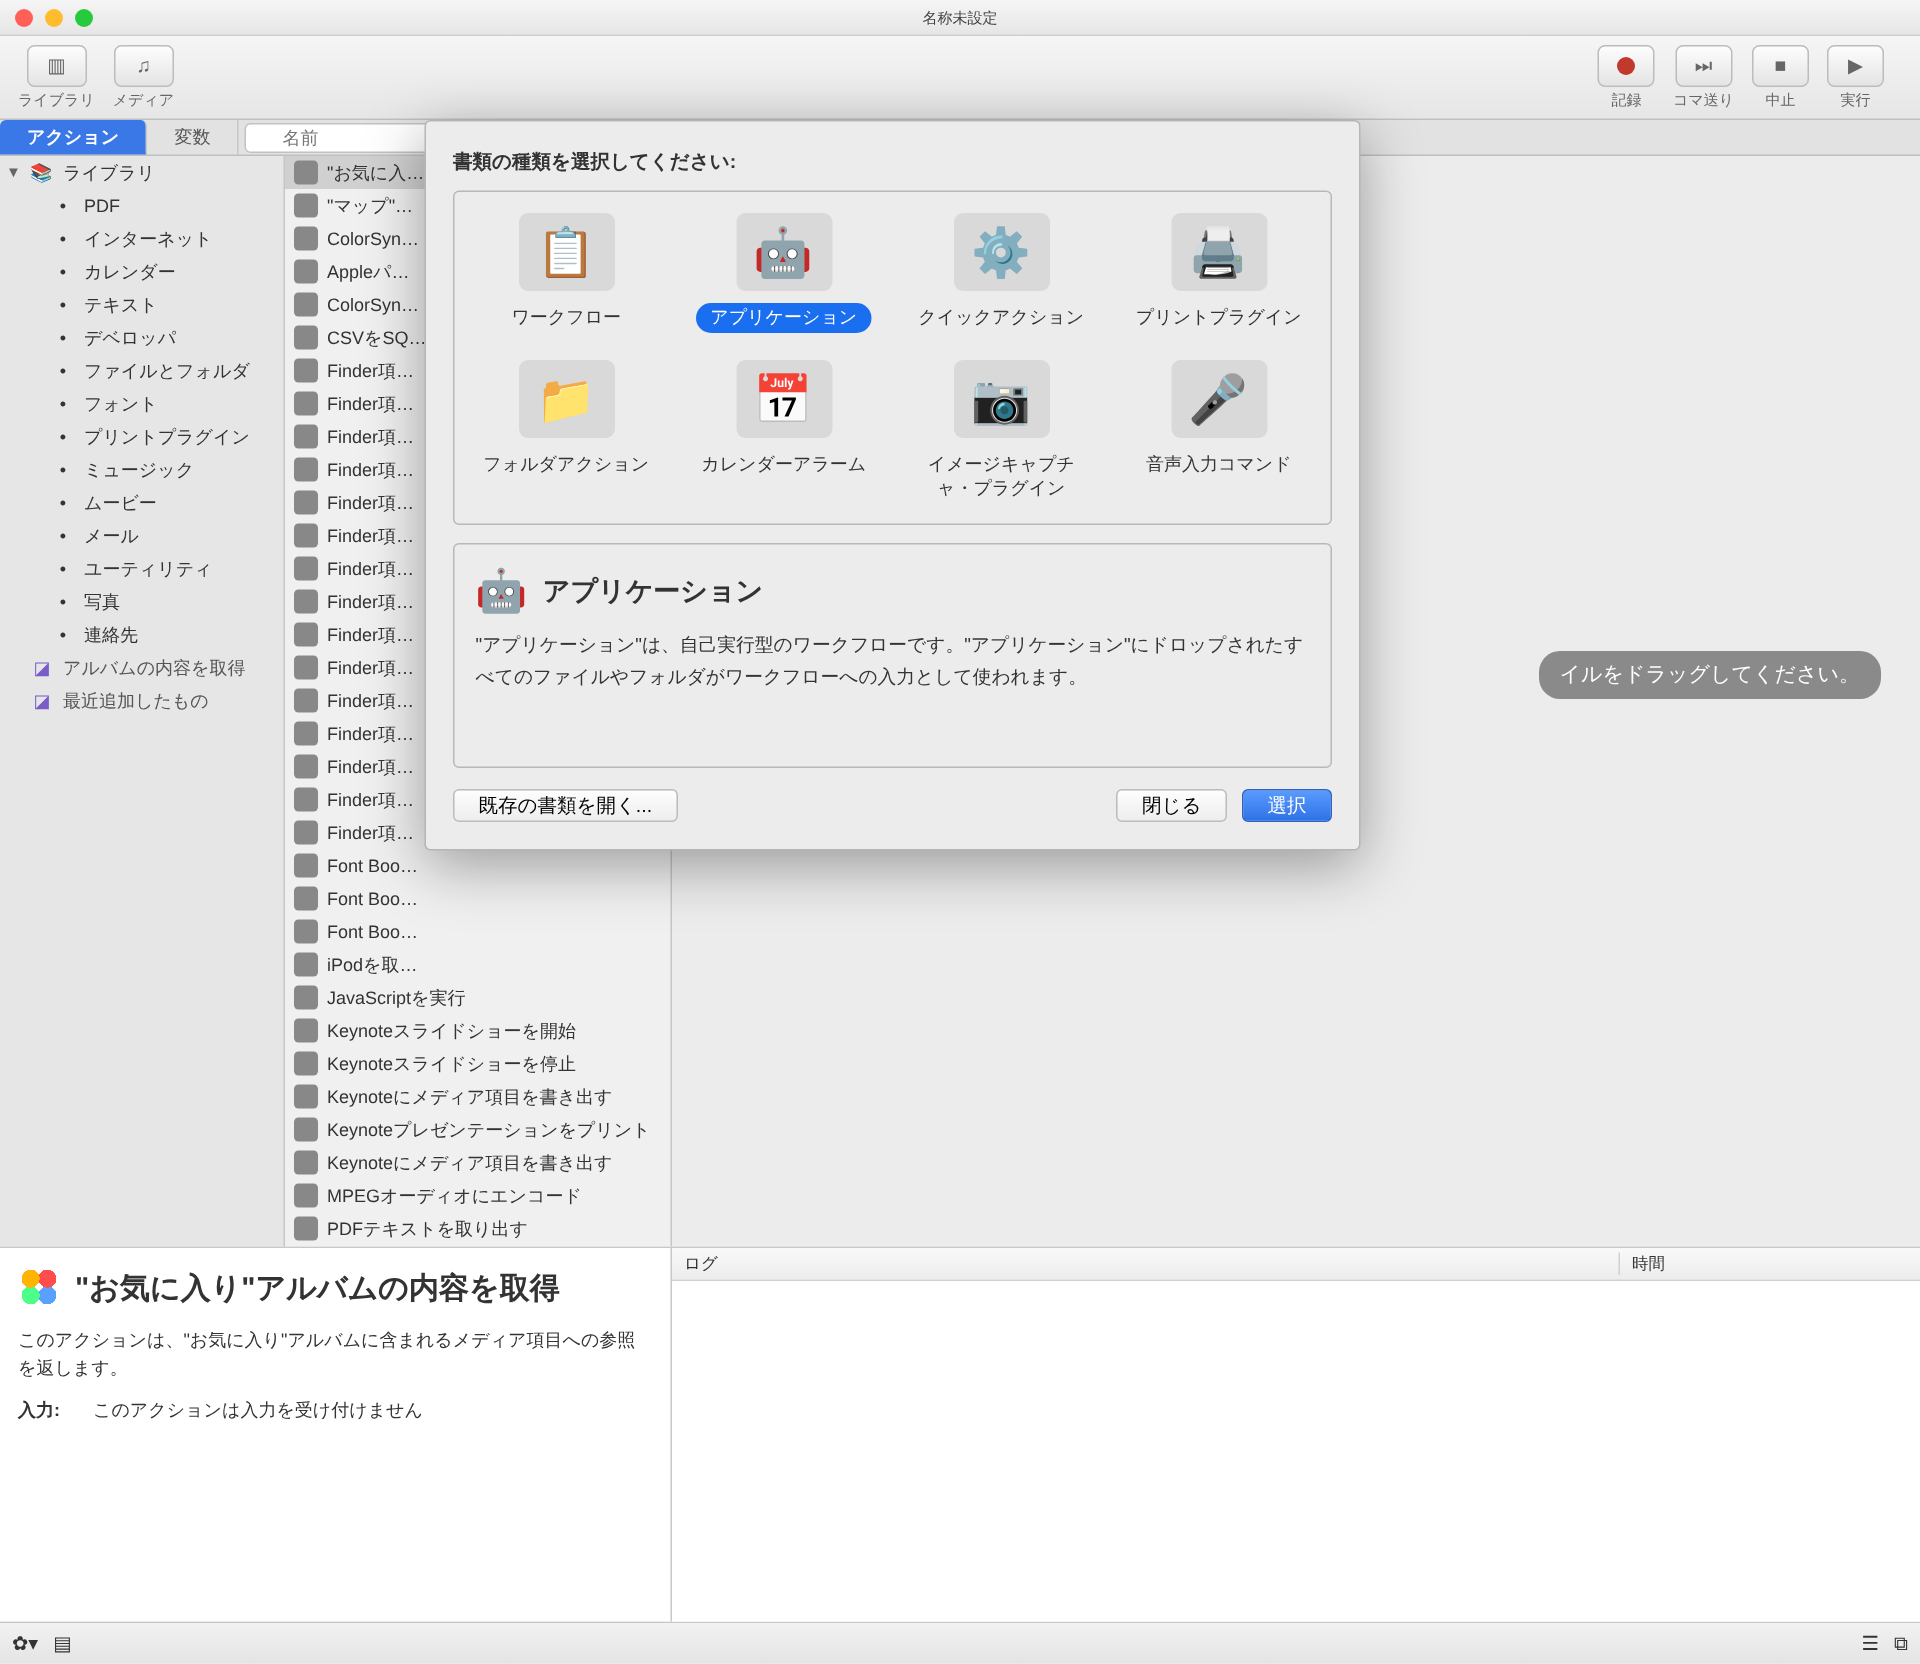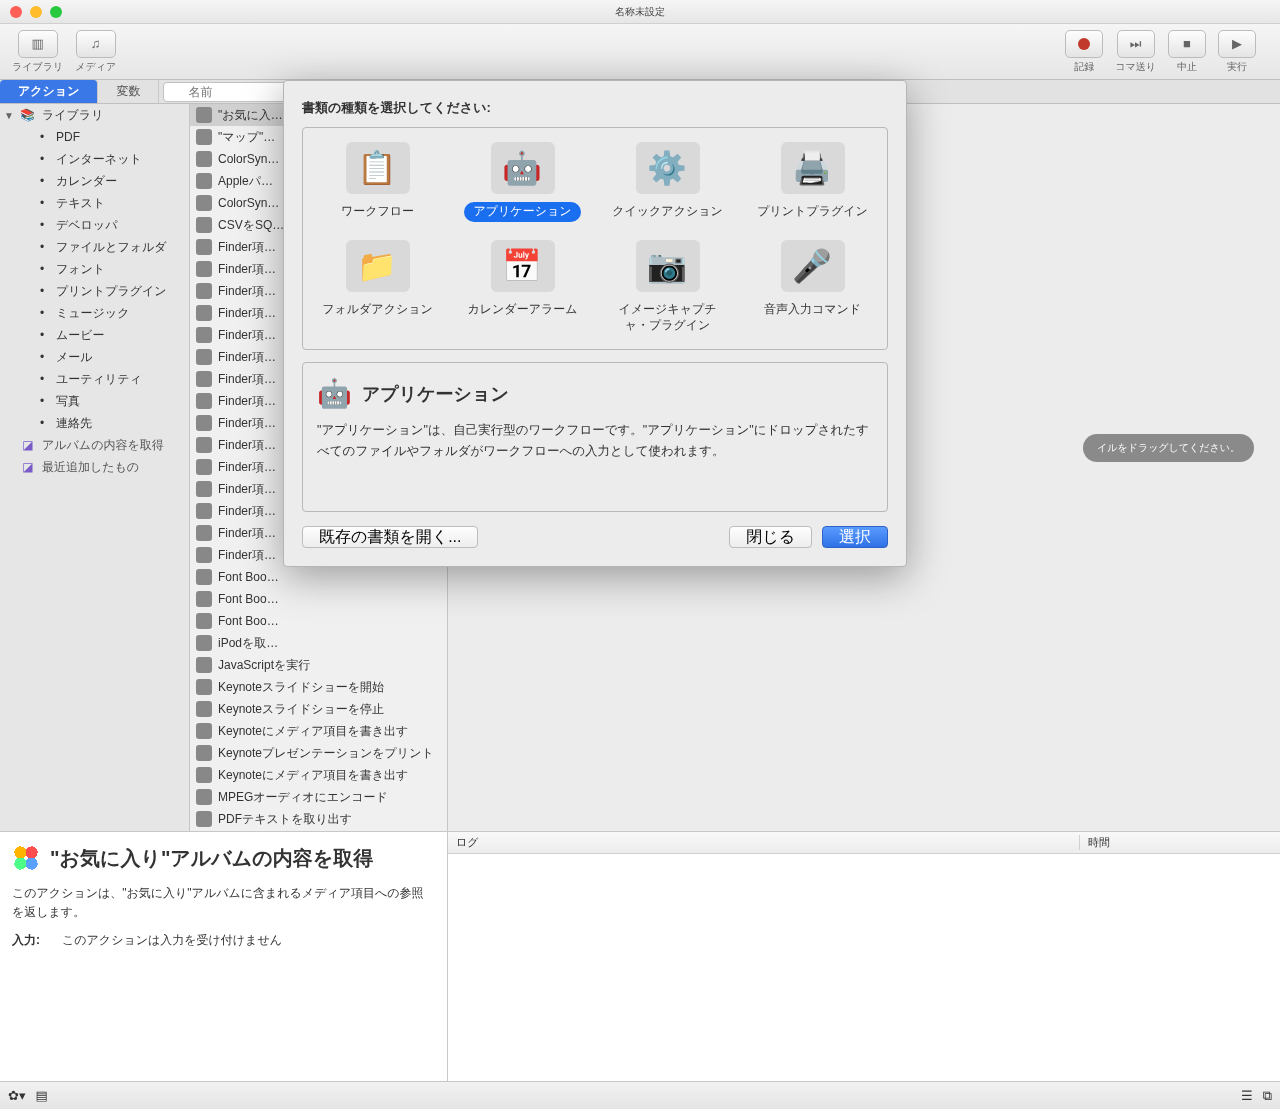--- a/index.html
+++ b/index.html
@@ -36,21 +36,21 @@
 .cat-item { display: flex; align-items: center; height: 22px; padding-left: 10px; font-size: 12px; color: #333; gap: 6px; }
 .cat-item.root { padding-left: 4px; font-weight: 500; }
 .cat-item .disclosure { font-size: 10px; color: #666; width: 10px;}
 .cat-item.sp { color: #555; }
 .cat-ico { width: 16px; height: 16px; display: inline-flex; align-items: center; justify-content: center; font-size: 12px; }
 
 .act-item { display: flex; align-items: center; height: 22px; padding-left: 6px; font-size: 12px; gap: 6px; white-space: nowrap; overflow: hidden; }
 .act-item.sel { background: #d0d0d0; }
 .act-ico { width: 16px; height: 16px; flex: 0 0 16px; background: #888; border-radius: 3px; }
 
-.drag-hint { position: absolute; right: 26px; top: 330px; background: #8a8a8a; color: #fff; padding: 7px 14px; border-radius: 14px; font-size: 10px; }
+.drag-hint { position: absolute; right: 26px; top: 330px; background: #8a8a8a; color: #fff; padding: 7px 14px; border-radius: 14px; font-size: 14px; }
 
 
 .logarea { height: 250px; display: flex; border-top: 1px solid #c8c8c8; }
 .descpane { width: 448px; background: #fff; border-right: 1px solid #c8c8c8; padding: 12px; overflow: hidden; }
 .descpane h2 { font-size: 20px; font-weight: 700; margin-bottom: 12px; display: flex; align-items: center; gap: 10px; }
 .descpane p { font-size: 12px; line-height: 1.6; margin-bottom: 10px; }
 .descpane .kv { font-size: 12px; margin-top: 4px; }
 .descpane .kv b { display: inline-block; width: 44px; margin-right: 6px; }
 .logtable { flex: 1; background: #fff; display: flex; flex-direction: column; }
 .loghead { display: flex; height: 22px; background: linear-gradient(#f9f9f9,#ececec); border-bottom: 1px solid #d0d0d0; font-size: 11px; align-items: center; }
@@ -67,21 +67,21 @@
 .type-grid-wrap { border: 1px solid #b8b8b8; border-radius: 4px; padding: 14px 6px; background: #ececec; margin-bottom: 12px; }
 .type-grid { display: grid; grid-template-columns: repeat(4,1fr); gap: 18px 8px; }
 .type-item { display: flex; flex-direction: column; align-items: center; gap: 8px; cursor: default; }
 .type-icon { width: 64px; height: 52px; background: #d9d9d9; border-radius: 6px; display: flex; align-items: center; justify-content: center; font-size: 32px; }
 .type-label { font-size: 12px; text-align: center; padding: 2px 10px; border-radius: 10px; line-height: 1.3; min-height: 20px; }
 .type-item.sel .type-label { background: #1a6ef0; color: #fff; }
 .descbox { border: 1px solid #b8b8b8; border-radius: 4px; padding: 14px; background: #ececec; margin-bottom: 14px; min-height: 150px; }
 .descbox h3 { font-size: 18px; margin-bottom: 10px; display:flex; align-items:center; gap:10px;}
 .descbox p { font-size: 12.5px; line-height: 1.7; }
 .modal-buttons { display: flex; }
-.btn { height: 22px; padding: 0 16px; border: 1px solid #bcbcbc; border-radius: 4px; background: linear-gradient(#fefefe,#ededed); font-size: 16px; display: inline-flex; align-items: center; }
+.btn { height: 22px; padding: 0 16px; border: 1px solid #bcbcbc; border-radius: 4px; background: linear-gradient(#fefefe,#ededed); font-size: 13px; display: inline-flex; align-items: center; }
 .btn.primary { background: linear-gradient(#5a9bff,#2f72e6); color: #fff; border-color: #2f62c6; }
 .modal-buttons .spacer { flex: 1; }
 .modal-buttons .btn + .btn { margin-left: 10px; }
 
 
 .i-photo{width:28px;height:28px;background: radial-gradient(circle at 30% 30%, #ffb400 0 6px, transparent 6px), radial-gradient(circle at 70% 30%, #ff4d4d 0 6px, transparent 6px), radial-gradient(circle at 30% 70%, #4dff88 0 6px, transparent 6px), radial-gradient(circle at 70% 70%, #5aa0ff 0 6px, transparent 6px); border-radius:50%;}
 </style>
 </head>
 <body>
 

